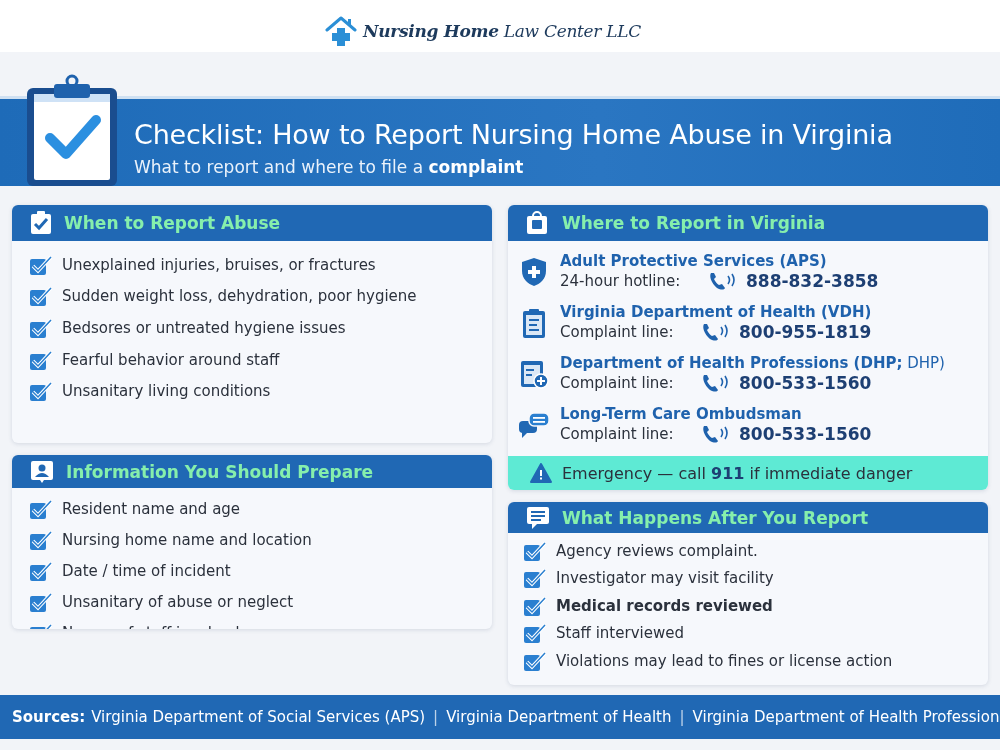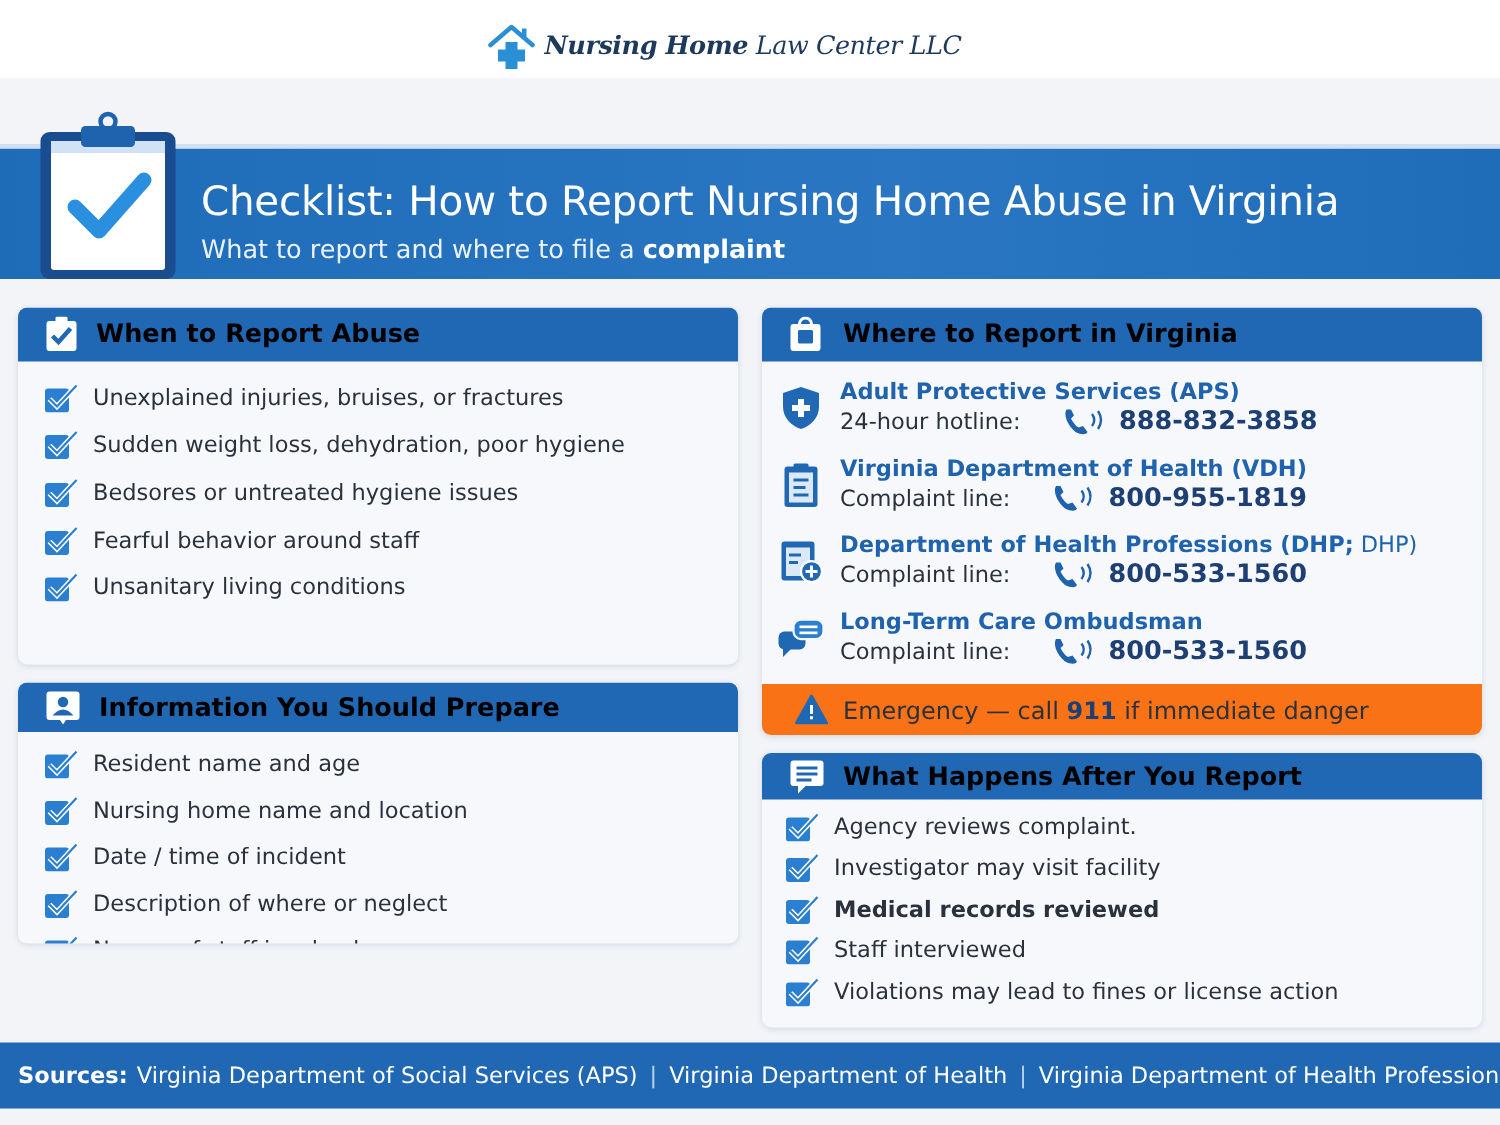--- a/index.html
+++ b/index.html
@@ -41,38 +41,38 @@
   .clipboard {
     position: absolute; left: 24px; top: 74px; width: 96px; height: 114px;
   }
 
   .card {
     position: absolute; background: #f6f8fc; border-radius: 6px;
     box-shadow: 0 1px 4px rgba(40,60,100,0.15);
     overflow: hidden;
   }
   .card-head {
-    height: 36px; background: #2068b4; color: #000000;
+    height: 36px; background: #2068b4; color: #86efac;
     display: flex; align-items: center; padding-left: 18px; gap: 12px;
     font-size: 17px; font-weight: bold;
   }
   .list { padding: 8px 0 0 18px; }
   .list-item { display: flex; align-items: center; gap: 10px; font-size: 15px; color: #2b313c; }
   .chk { width: 22px; height: 20px; flex: none; }
 
   .agency { position: relative; height: 51px; }
   .agency .ico { position: absolute; left: 10px; top: 6px; width: 32px; height: 32px; }
   .agency .name { position: absolute; left: 52px; top: 2px; font-size: 15px; font-weight: bold; color: #1f62ad; }
   .agency .name .thin { font-weight: normal; }
   .agency .lbl { position: absolute; left: 52px; top: 22px; font-size: 15px; color: #2b313c; }
   .agency .phone { position: absolute; top: 21px; display: flex; align-items: center; gap: 6px; font-size: 17px; font-weight: bold; color: #1d3f73; }
 
   .emergency {
     position: absolute; left: 0; bottom: 0; width: 100%; height: 34px;
-    background: #f97316; display: flex; align-items: center; padding-left: 22px; gap: 10px;
+    background: #5eead4; display: flex; align-items: center; padding-left: 22px; gap: 10px;
     font-size: 16px; color: #2b313c;
   }
   .emergency b { font-weight: bold; color: #1d3f73; }
 
   .footer {
     position: absolute; left: 0; top: 695px; width: 1000px; height: 44px;
     background: #2068b4; color: #fff; display: flex; align-items: center;
     padding-left: 12px; font-size: 15px; white-space: nowrap;
   }
   .footer b { font-weight: bold; margin-right: 6px; }
@@ -192,21 +192,21 @@
           <path d="M3 11 L8 16 L21 2" fill="none" stroke="#2a7fd0" stroke-width="1.5"></path>
         </svg>
         <span>Date / time of incident</span>
       </div>
     <div class="list-item" style="height:31px;">
         <svg class="chk" viewBox="0 0 22 20">
           <rect x="0" y="4" width="16" height="16" rx="2" fill="#2a7fd0"></rect>
           <path d="M3 11 L8 16 L21 2" fill="none" stroke="#fff" stroke-width="3.5"></path>
           <path d="M3 11 L8 16 L21 2" fill="none" stroke="#2a7fd0" stroke-width="1.5"></path>
         </svg>
-        <span>Description of where or neglect</span>
+        <span>Unsanitary of abuse or neglect</span>
       </div>
     <div class="list-item" style="height:31px;">
         <svg class="chk" viewBox="0 0 22 20">
           <rect x="0" y="4" width="16" height="16" rx="2" fill="#2a7fd0"></rect>
           <path d="M3 11 L8 16 L21 2" fill="none" stroke="#fff" stroke-width="3.5"></path>
           <path d="M3 11 L8 16 L21 2" fill="none" stroke="#2a7fd0" stroke-width="1.5"></path>
         </svg>
         <span>Names of staff involved</span>
       </div>
     <div class="list-item" style="height:31px;">

